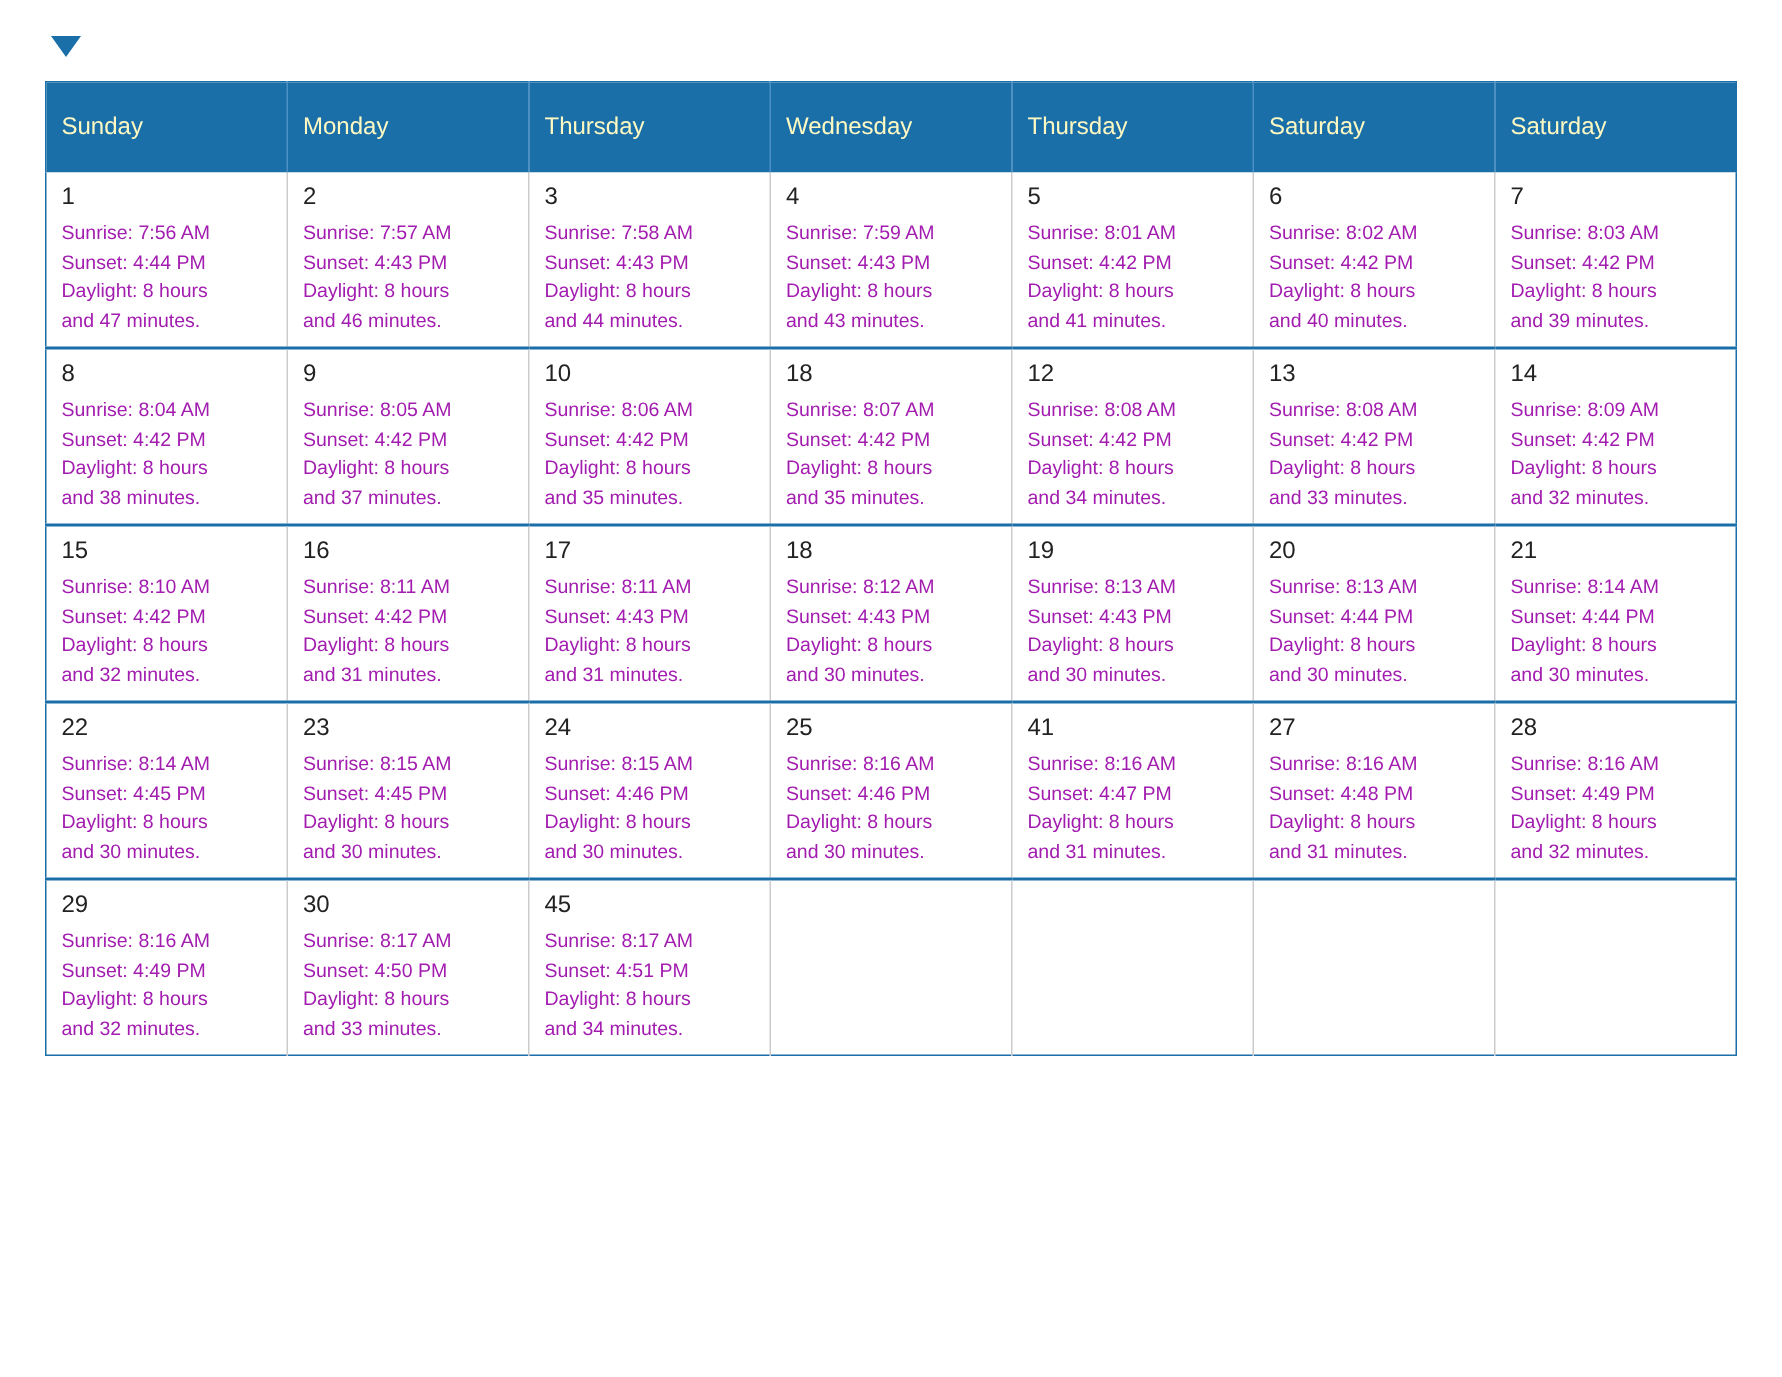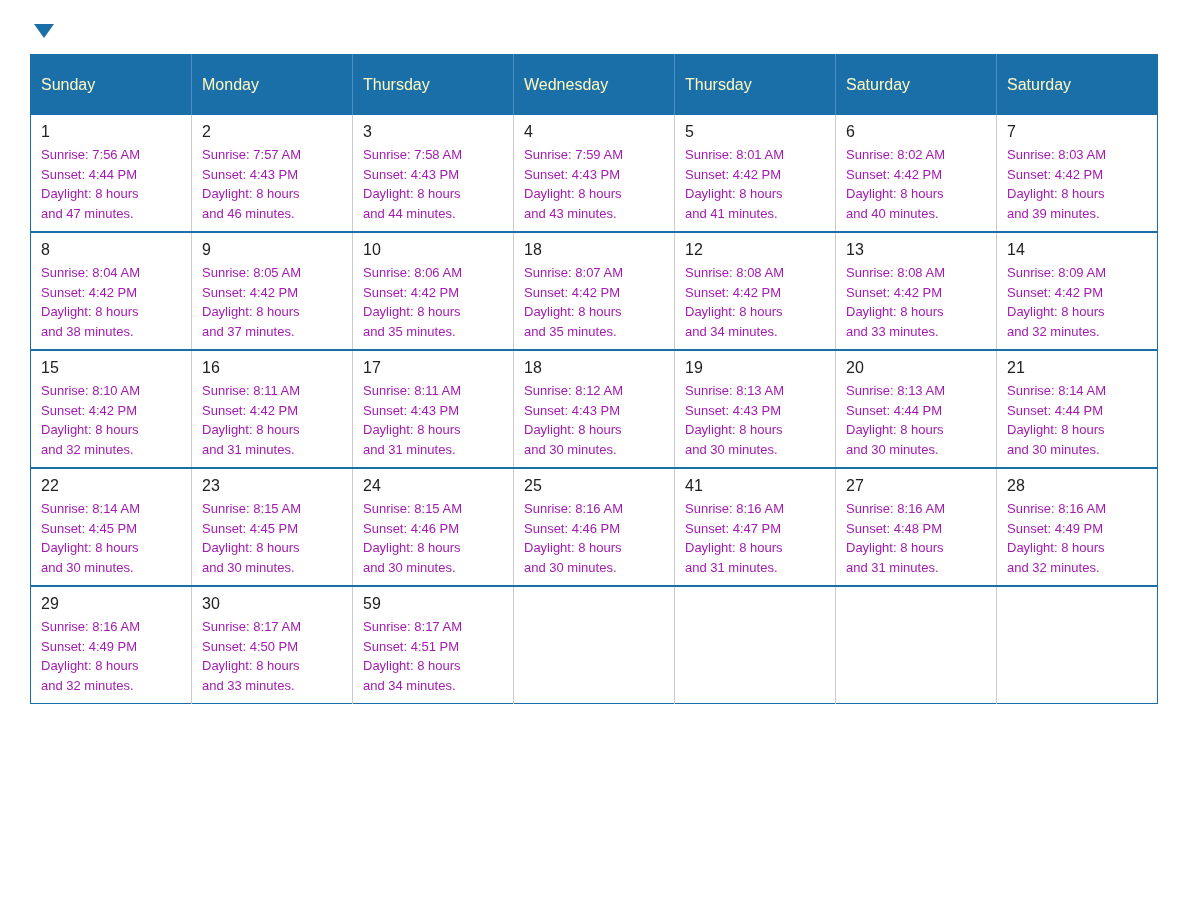--- a/index.html
+++ b/index.html
@@ -413,21 +413,21 @@
         <td>
           <span class="day-number">30</span>
           <div class="day-info">
             Sunrise: 8:17 AM<br>
             Sunset: 4:50 PM<br>
             Daylight: 8 hours<br>
             and 33 minutes.
           </div>
         </td>
         <td>
-          <span class="day-number">59</span>
+          <span class="day-number">45</span>
           <div class="day-info">
             Sunrise: 8:17 AM<br>
             Sunset: 4:51 PM<br>
             Daylight: 8 hours<br>
             and 34 minutes.
           </div>
         </td>
         <td class="empty-cell"></td>
         <td class="empty-cell"></td>
         <td class="empty-cell"></td>

